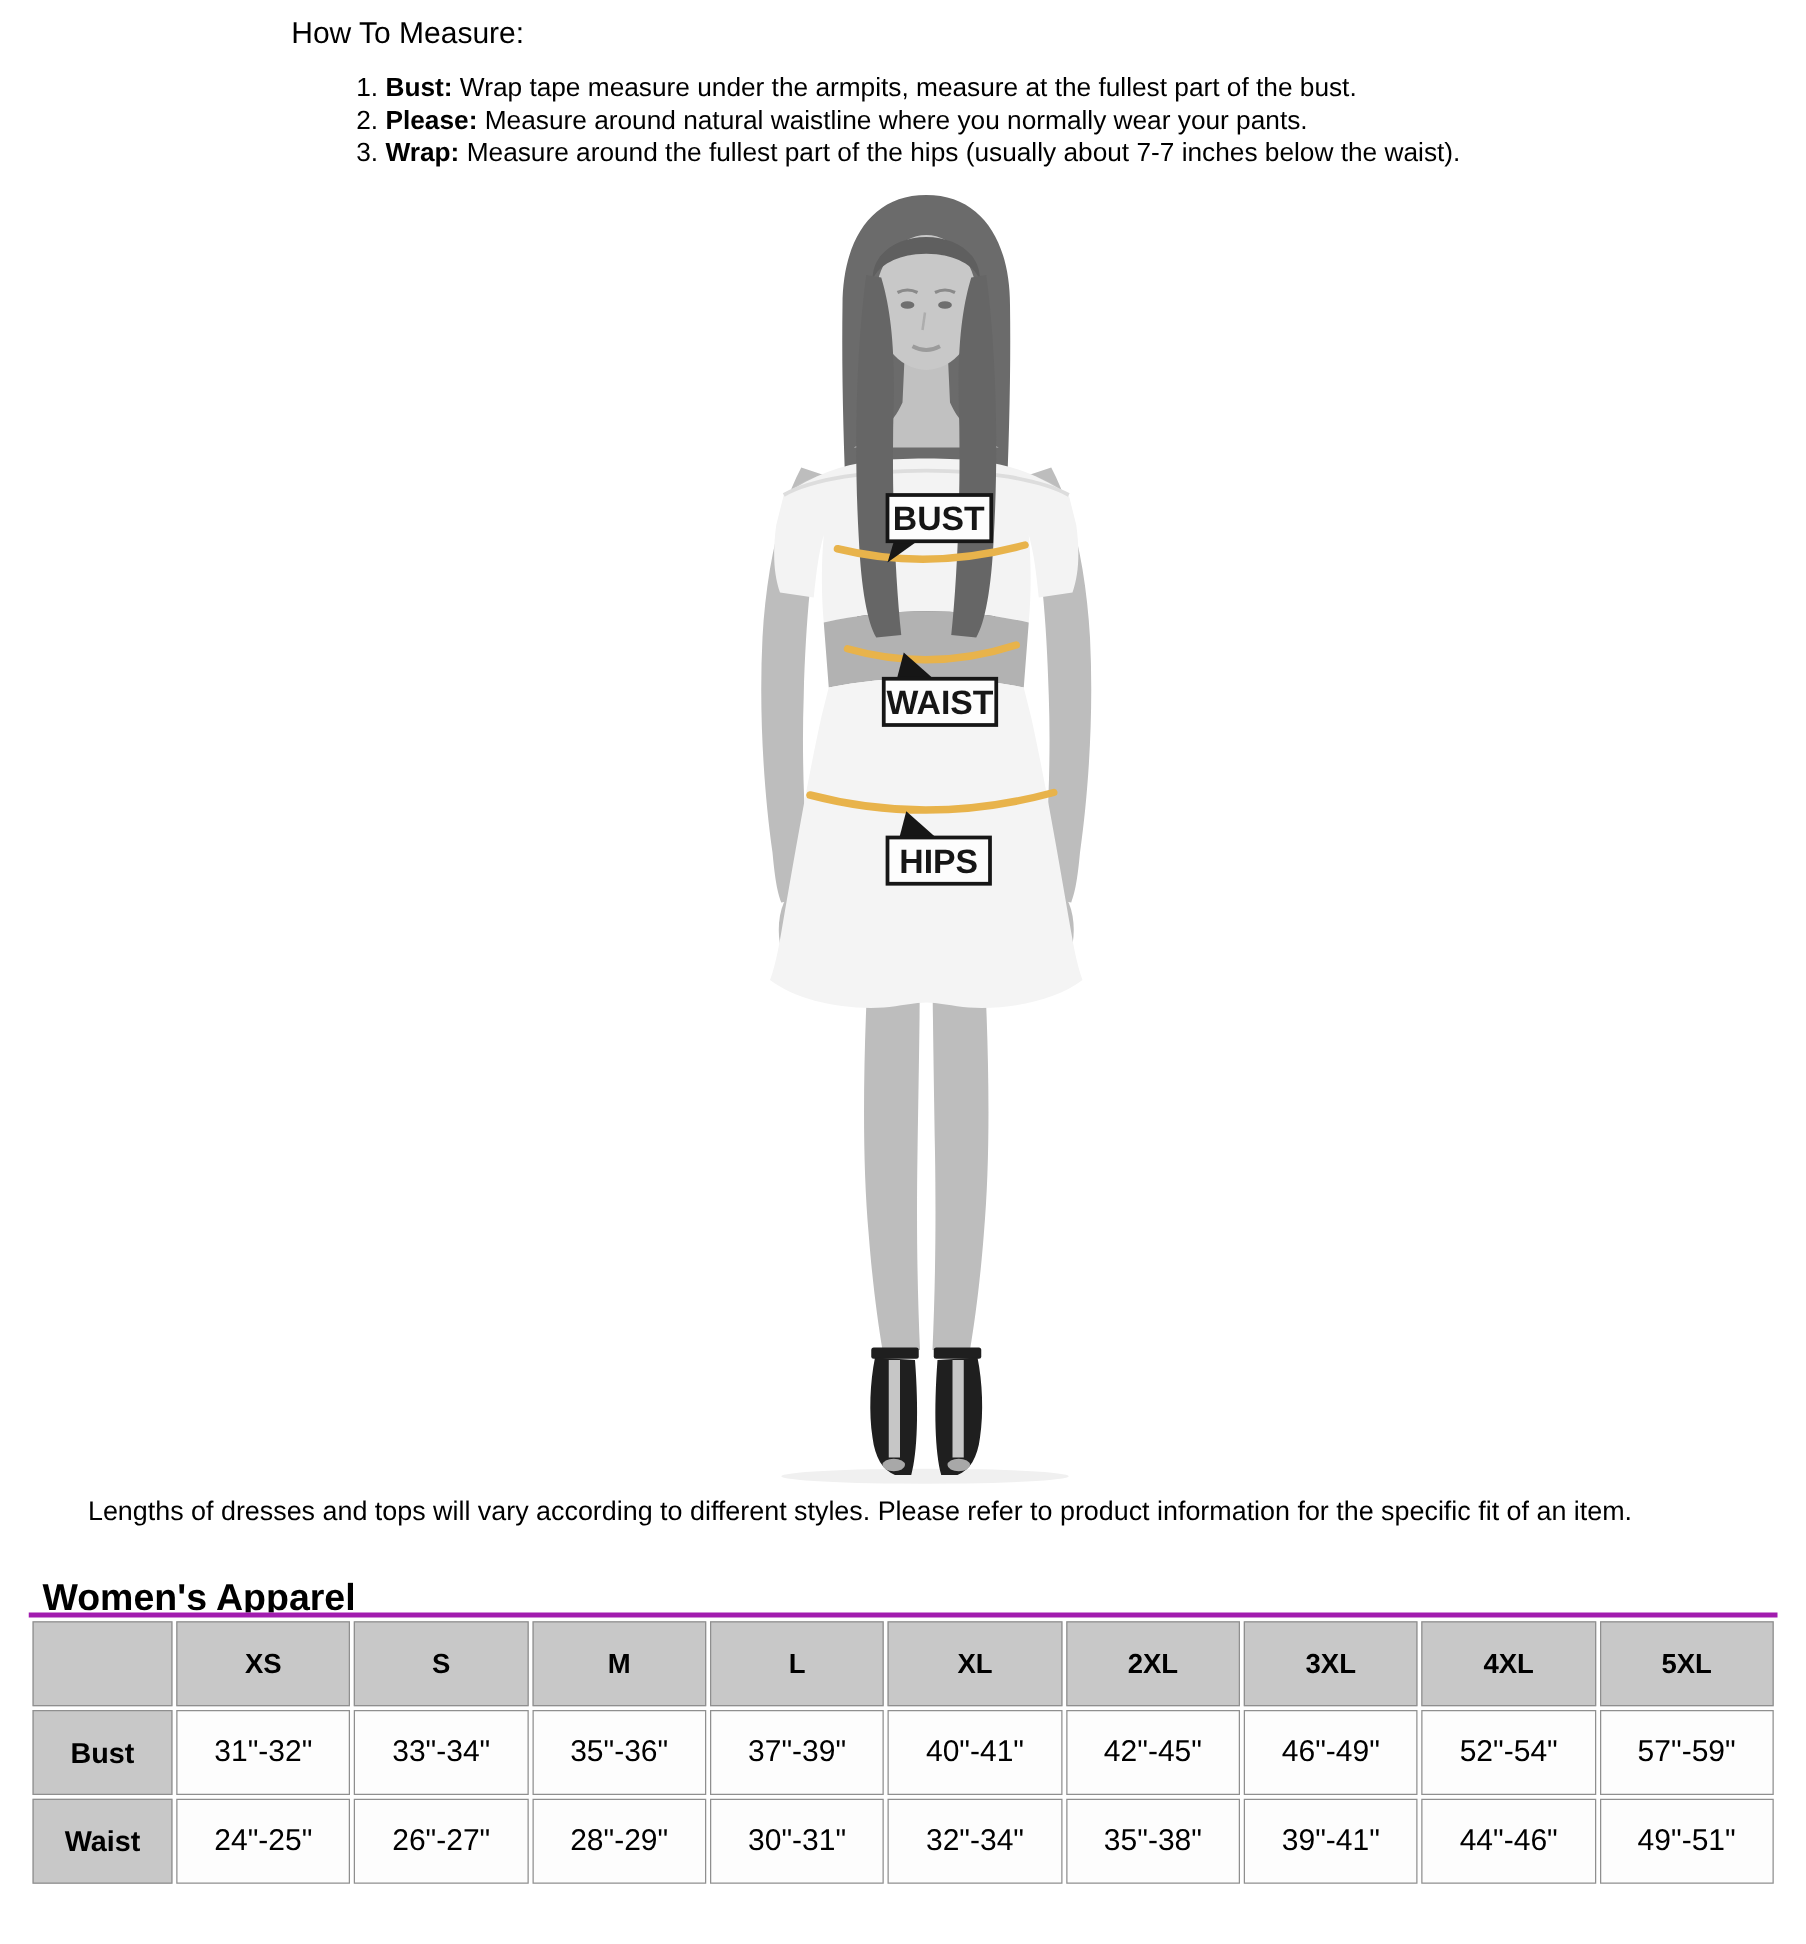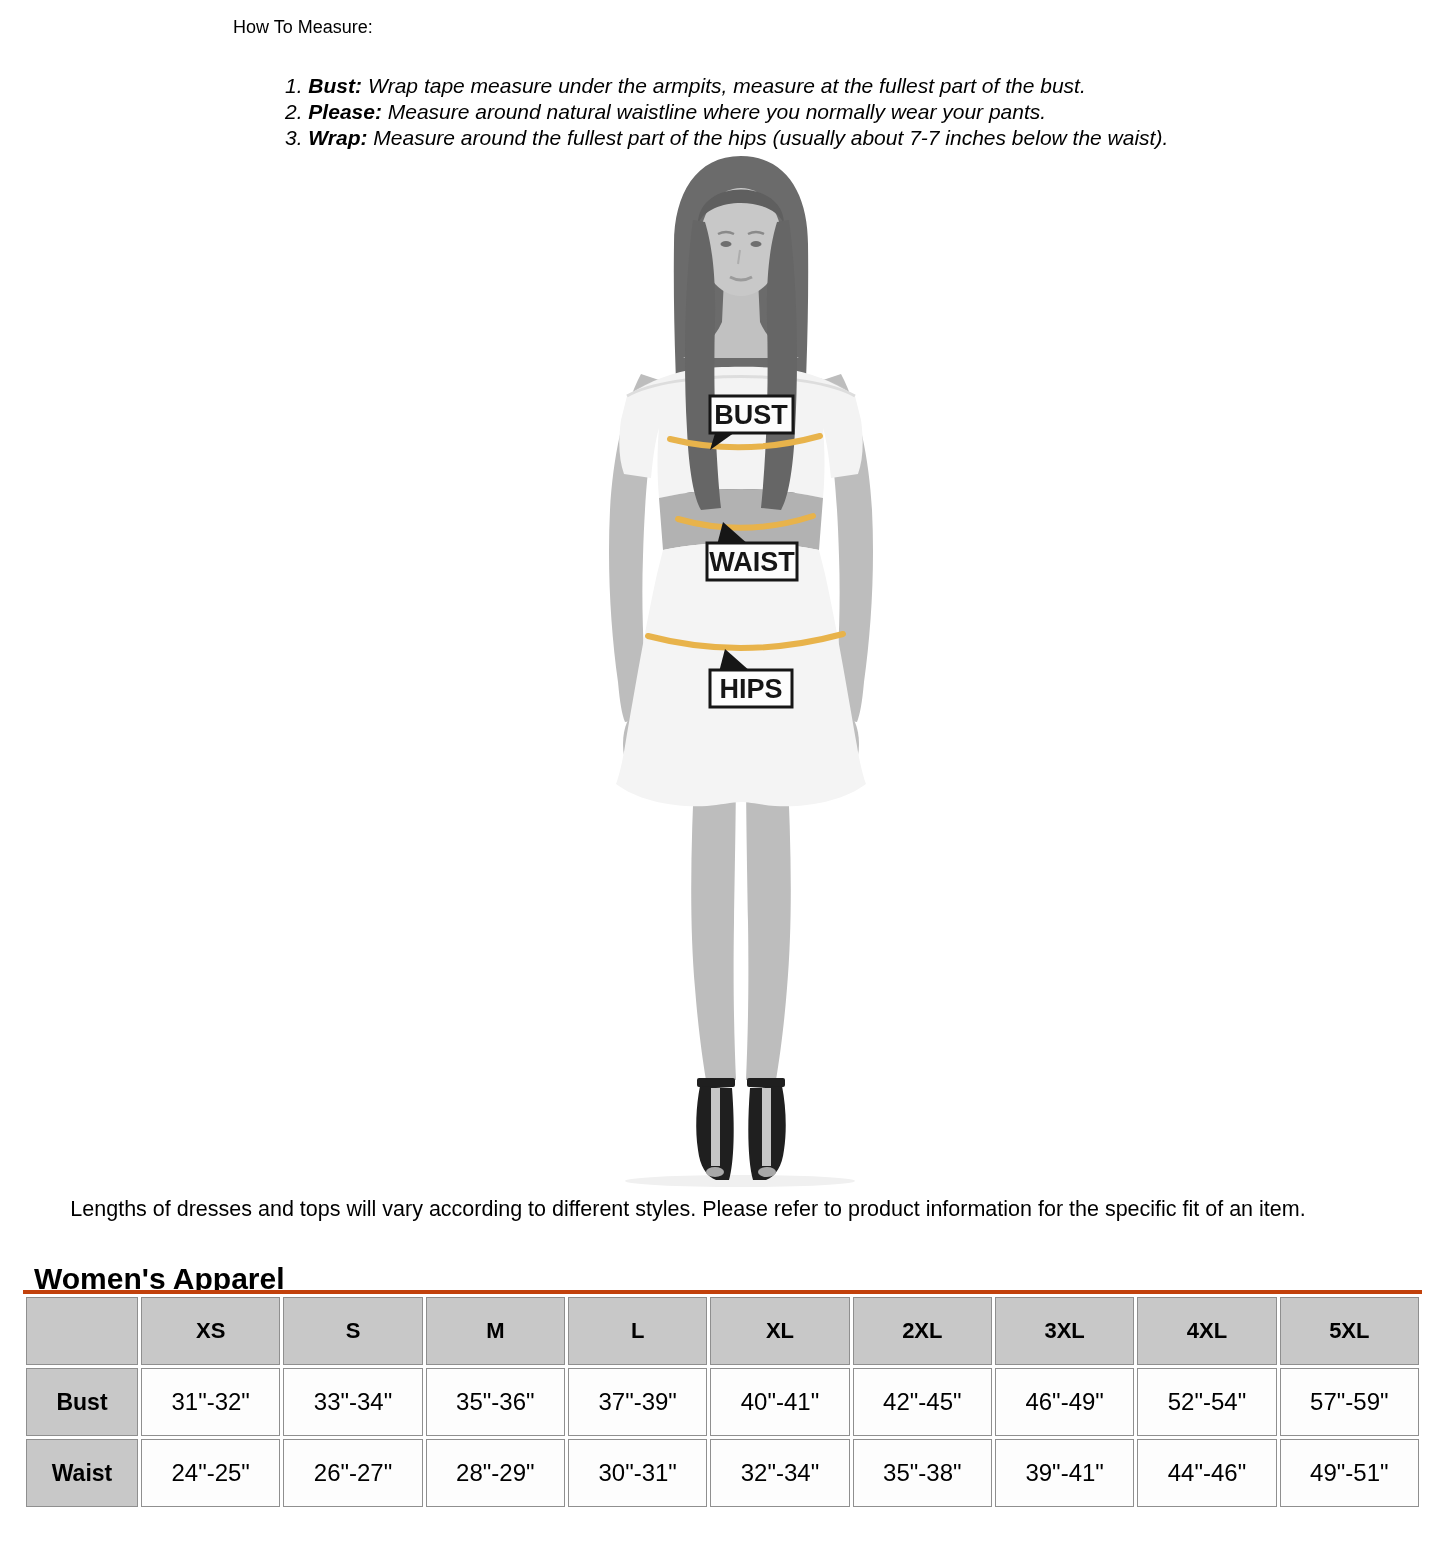--- a/index.html
+++ b/index.html
@@ -12,35 +12,34 @@
     position: relative;
     width: 1445px;
     height: 1555px;
     background: #fff;
     overflow: hidden;
   }
   .howto-title {
     position: absolute;
     left: 233px;
     top: 13px;
-    font-size: 18px;
+    font-size: 24px;
     line-height: 28px;
     white-space: nowrap;
   }
   .measure-steps {
     position: absolute;
     left: 285px;
-    top: 73px;
+    top: 58px;
     margin: 0;
     padding: 0;
     list-style: none;
     font-size: 21px;
     line-height: 26px;
     white-space: nowrap;
-    font-style: italic;
   }
   .figure-wrap {
     position: absolute;
     left: 577px;
     top: 150px;
     width: 320px;
     height: 1040px;
   }
   .caption {
     position: absolute;
@@ -64,21 +63,21 @@
     white-space: nowrap;
   }
   table.size-chart {
     position: absolute;
     left: 23px;
     top: 1290px;
     width: 1399px;
     table-layout: fixed;
     border-collapse: separate;
     border-spacing: 3px;
-    border-top: 4px solid #c2410c;
+    border-top: 4px solid #a21caf;
     background: #ffffff;
   }
   table.size-chart th, table.size-chart td {
     border: 1px solid #8f8f8f;
     text-align: center;
     vertical-align: middle;
     height: 66px;
     padding: 0;
     overflow: hidden;
   }

